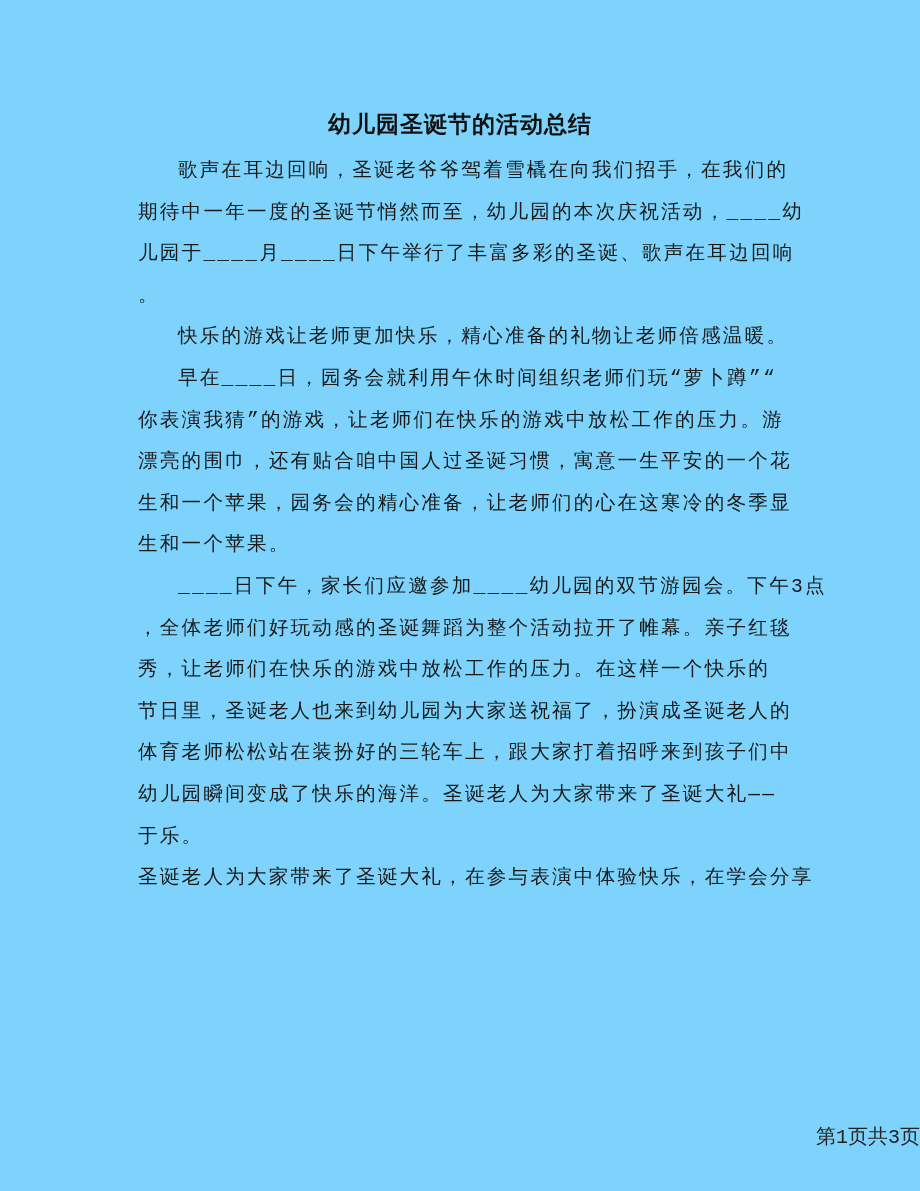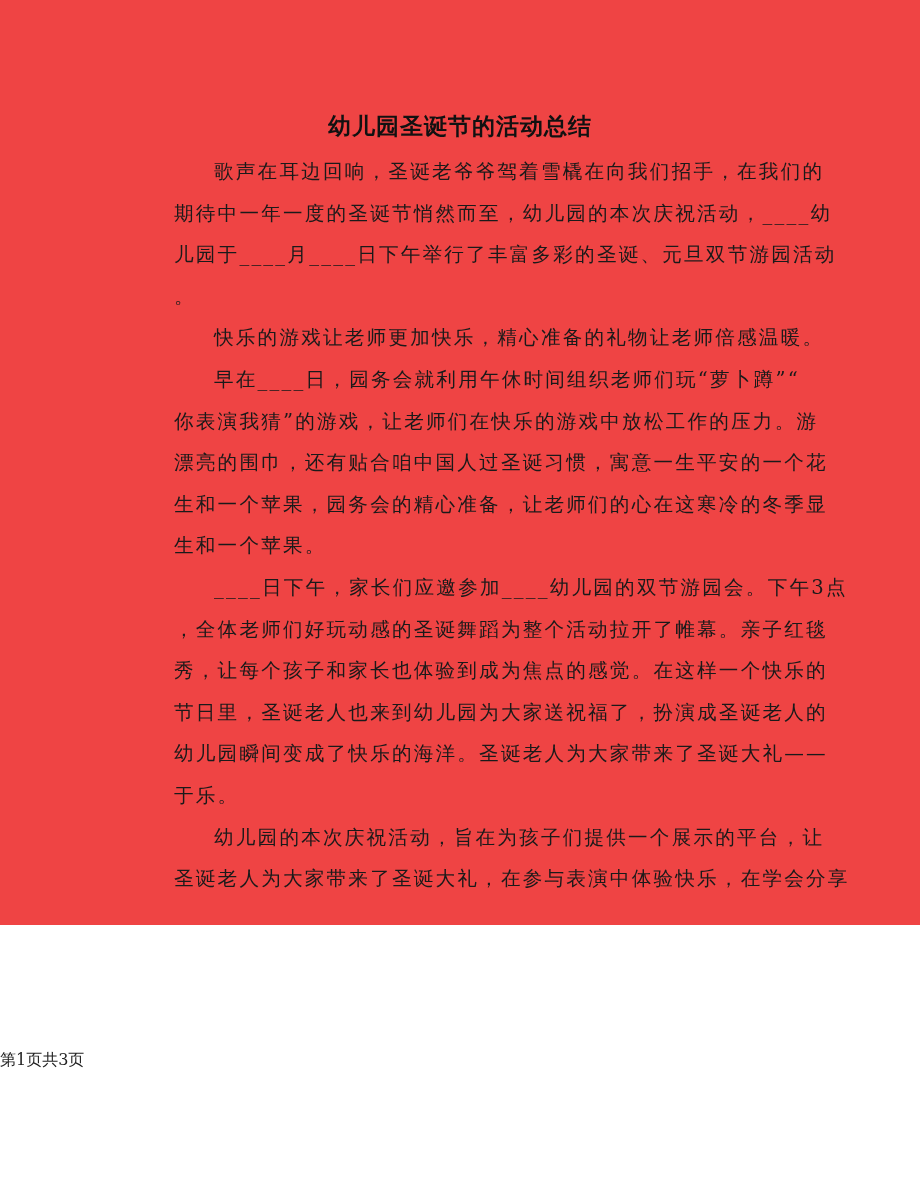--- a/index.html
+++ b/index.html
@@ -1,48 +1,48 @@
 <!DOCTYPE html>
 <html><head>
 <meta charset="utf-8">
 <style>
   html, body { margin: 0; padding: 0; background: #ffffff; }
   body { width: 920px; height: 1191px; position: relative; overflow: hidden;
          font-family: "DejaVu Serif", "Liberation Serif", serif; color: #1a1a1a; }
-  .page { position: absolute; left: 0; top: 0; width: 920px; height: 925px; background: #ef4444; }
+  .page { position: absolute; left: 0; top: 0; width: 920px; height: 1191px; background: #7dd3fc; font-family: Liberation Mono, monospace; }
   .title { position: absolute; left: 0; width: 920px; top: 110px; text-align: center;
            font-size: 23px; font-weight: bold; letter-spacing: 1px; line-height: 32px; color: #111; }
   .body { position: absolute; left: 138px; top: 151px; width: 640px; }
   .line { height: 41.6px; line-height: 41.6px; font-size: 19.6px; white-space: nowrap;
-          letter-spacing: 2.2px; color: #1a1a1a; overflow: visible; margin-left: 36px; }
+          letter-spacing: 2.2px; color: #1a1a1a; overflow: visible; }
   .indent { padding-left: 40px; }
-  .footer { position: absolute; left: 0; width: 920px; top: 1048px; text-align: left;
-            font-size: 16px; line-height: 24px; color: #222; }
+  .footer { position: absolute; left: 0; width: 920px; top: 1126px; text-align: right;
+            font-size: 20px; line-height: 24px; color: #222; }
 </style>
 </head>
 <body>
 
 <div class="page">
   <div class="title">幼儿园圣诞节的活动总结</div>
 
   <div class="body">
     <div class="line indent">歌声在耳边回响，圣诞老爷爷驾着雪橇在向我们招手，在我们的</div>
     <div class="line">期待中一年一度的圣诞节悄然而至，幼儿园的本次庆祝活动，____幼</div>
-    <div class="line">儿园于____月____日下午举行了丰富多彩的圣诞、元旦双节游园活动</div>
+    <div class="line">儿园于____月____日下午举行了丰富多彩的圣诞、歌声在耳边回响</div>
     <div class="line">。</div>
     <div class="line indent">快乐的游戏让老师更加快乐，精心准备的礼物让老师倍感温暖。</div>
     <div class="line indent">早在____日，园务会就利用午休时间组织老师们玩“萝卜蹲”“</div>
     <div class="line">你表演我猜”的游戏，让老师们在快乐的游戏中放松工作的压力。游</div>
     <div class="line">漂亮的围巾，还有贴合咱中国人过圣诞习惯，寓意一生平安的一个花</div>
     <div class="line">生和一个苹果，园务会的精心准备，让老师们的心在这寒冷的冬季显</div>
     <div class="line">生和一个苹果。</div>
     <div class="line indent">____日下午，家长们应邀参加____幼儿园的双节游园会。下午3点</div>
     <div class="line">，全体老师们好玩动感的圣诞舞蹈为整个活动拉开了帷幕。亲子红毯</div>
-    <div class="line">秀，让每个孩子和家长也体验到成为焦点的感觉。在这样一个快乐的</div>
+    <div class="line">秀，让老师们在快乐的游戏中放松工作的压力。在这样一个快乐的</div>
     <div class="line">节日里，圣诞老人也来到幼儿园为大家送祝福了，扮演成圣诞老人的</div>
+    <div class="line">体育老师松松站在装扮好的三轮车上，跟大家打着招呼来到孩子们中</div>
     <div class="line">幼儿园瞬间变成了快乐的海洋。圣诞老人为大家带来了圣诞大礼——</div>
     <div class="line">于乐。</div>
-    <div class="line indent">幼儿园的本次庆祝活动，旨在为孩子们提供一个展示的平台，让</div>
     <div class="line">圣诞老人为大家带来了圣诞大礼，在参与表演中体验快乐，在学会分享</div>
   </div>
 
   <div class="footer">第1页共3页</div>
 </div>
 
 </body></html>

